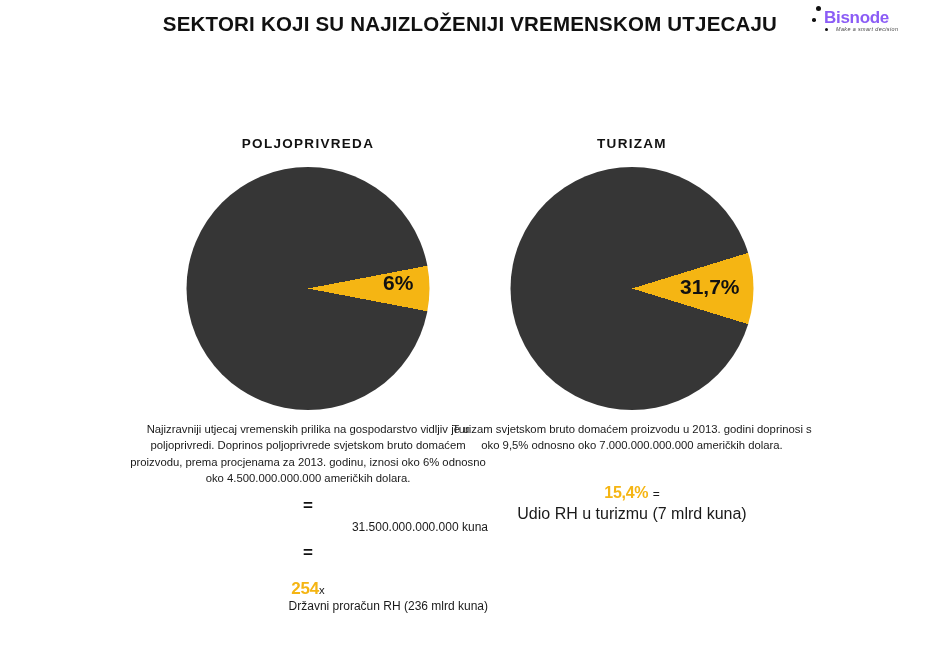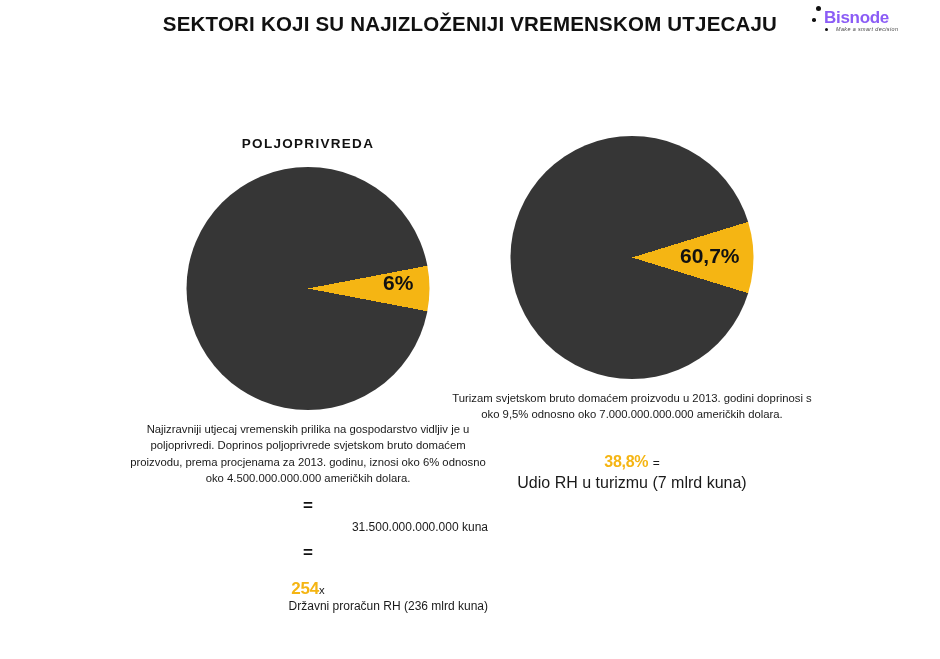--- a/index.html
+++ b/index.html
@@ -195,30 +195,31 @@
     <div class="eq">=</div>
     <div class="sub-line">31.500.000.000.000 kuna</div>
     <div class="eq">=</div>
     <div class="multiplier">
       <span class="big">254</span><span>x</span>
     </div>
     <div class="sub-line">Državni proračun RH (236 mlrd kuna)</div>
   </div>
 
   <div class="col right">
+    <div class="sector-label">TURIZAM</div>
 
     <div class="pie-wrap">
       <div class="pie" id="pie-right" style="background: conic-gradient(rgb(54, 54, 54) 0deg, rgb(54, 54, 54) 72.9deg, rgb(245, 181, 19) 72.9deg, rgb(245, 181, 19) 107.1deg, rgb(54, 54, 54) 107.1deg, rgb(54, 54, 54) 360deg);"></div>
-      <div class="pie-pct pct-right">60,7%</div>
+      <div class="pie-pct pct-right">31,7%</div>
     </div>
 
     <div class="body-text">Turizam svjetskom bruto domaćem proizvodu u 2013. godini doprinosi s oko 9,5% odnosno oko 7.000.000.000.000 američkih dolara.</div>
 
     <div class="right-note">
       <div>
-        <span class="pct">38,8%</span>
+        <span class="pct">15,4%</span>
         <span class="eqs">=</span>
       </div>
       <div class="desc">Udio RH u turizmu (7 mlrd kuna)</div>
     </div>
   </div>
 
 </div>
 
 </body></html>

